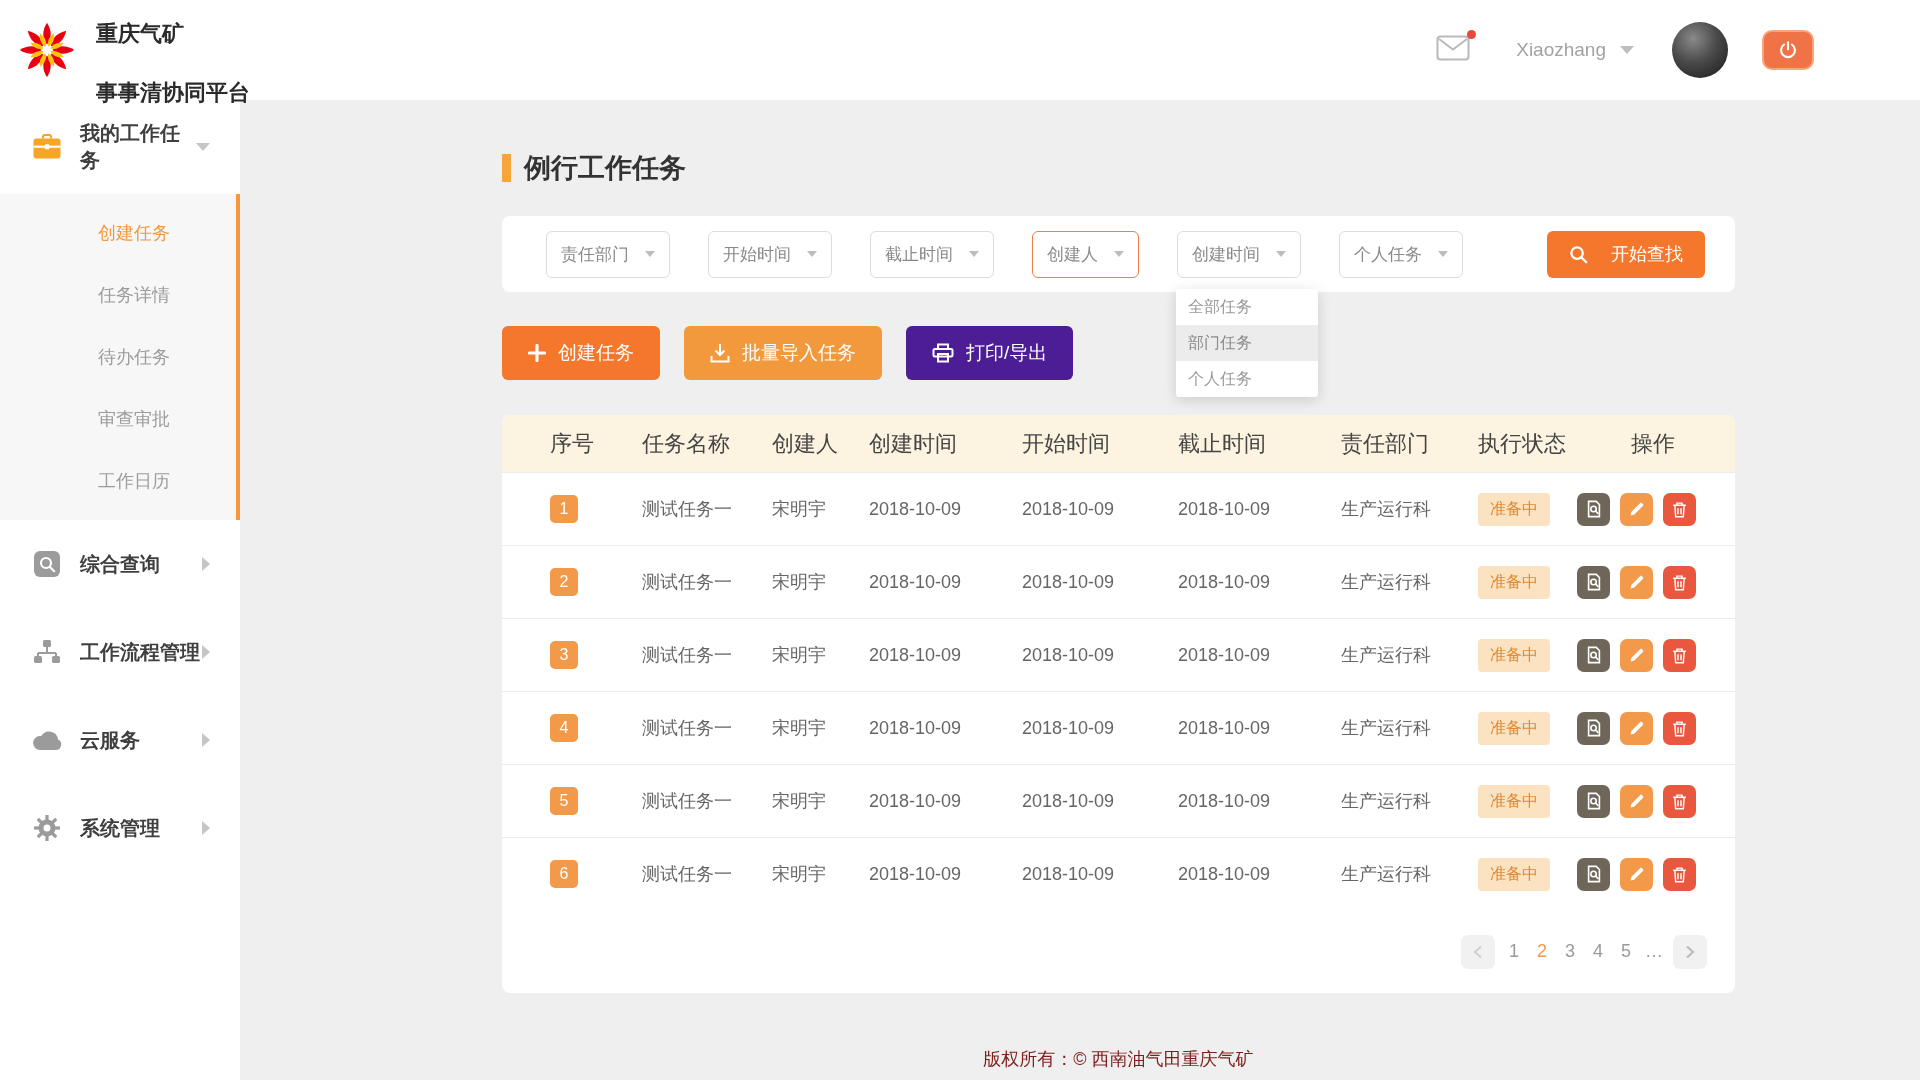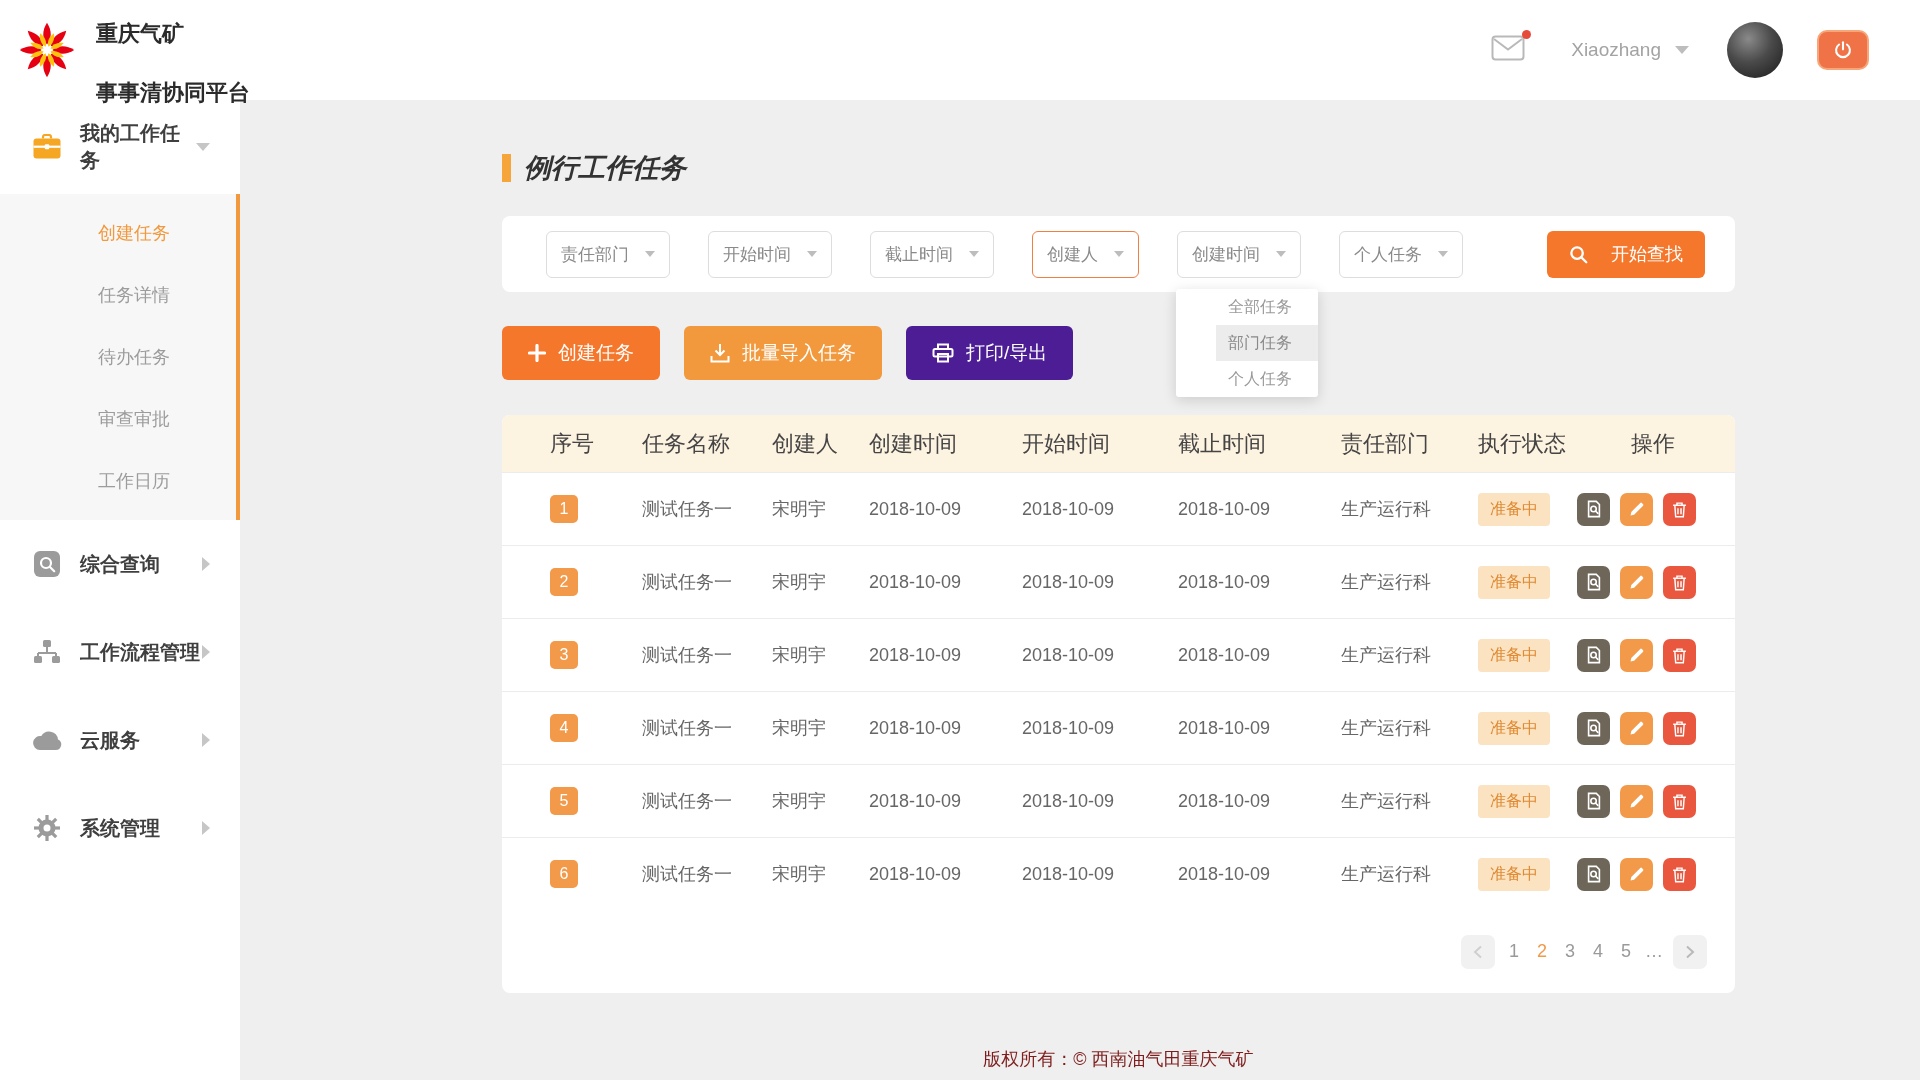--- a/index.html
+++ b/index.html
@@ -4,21 +4,21 @@
 <style>
   * { margin:0; padding:0; box-sizing:border-box; }
   html,body { width:1920px; height:1080px; }
   body { font-family:"Liberation Sans","DejaVu Sans",sans-serif; background:#efefef; position:relative; overflow:hidden; }
   button { font-family:inherit; }
 
   
   .header { position:absolute; top:0; left:0; width:1920px; height:100px; background:#fff; display:flex; align-items:center; justify-content:space-between; z-index:5; }
   .logo-area { display:flex; align-items:center; gap:20px; padding-left:18px; }
   .logo-text div { font-size:22px; font-weight:bold; color:#2b2b2b; line-height:1.4;margin-top:28px; }
-  .header-right { display:flex; align-items:center; padding-right:51px; }
+  .header-right { display:flex; align-items:center; padding-right:106px; }
   .mail-wrap { position:relative; margin-right:46px; cursor:pointer; }
   .mail-dot { position:absolute; top:-5px; right:-6px; width:9px; height:9px; border-radius:50%; background:#e64a3b; }
   .username { color:#a3a3a3; font-size:19px; margin-right:14px; cursor:pointer; }
   .caret-down { width:0; height:0; border-left:7px solid transparent; border-right:7px solid transparent; border-top:8px solid #bdbdbd; margin-right:38px; cursor:pointer; }
   .avatar { width:56px; height:56px; border-radius:50%; background:radial-gradient(circle at 38% 30%, #8a8a8a 0%, #4a4a4a 45%, #191919 100%); margin-right:34px; cursor:pointer; }
   .power-btn { width:52px; height:40px; border-radius:10px; background:#ef7347; border:2px solid #f6a679; display:flex; align-items:center; justify-content:center; cursor:pointer; }
 
   
   .sidebar { position:absolute; top:100px; left:0; width:240px; height:980px; background:#fff; }
   .side-item { height:88px; display:flex; align-items:center; padding:0 30px; cursor:pointer; }
@@ -29,30 +29,30 @@
   .chev-down { width:0; height:0; border-left:7px solid transparent; border-right:7px solid transparent; border-top:8px solid #c6c6c6; }
   .submenu { background:#f7f7f7; border-right:4px solid #f2993d; padding:8px 0; }
   .submenu-item { height:62px; line-height:62px; padding-left:98px; font-size:18px; color:#9c9c9c; cursor:pointer; }
   .submenu-item.active { color:#f2993d; }
 
   
   .main { position:absolute; top:100px; left:300px; width:1620px; height:980px; }
   .content { margin-left:202px; width:1233px; padding-top:50px; }
   .page-title { display:flex; align-items:center; gap:13px; }
   .title-bar { width:9px; height:28px; background:#f5a53a; }
-  .page-title h1 { font-size:27px; color:#333;font-style:italic; }
+  .page-title h1 { font-size:27px; color:#333; }
 
   
   .filter-card { position:relative; margin-top:30px; height:76px; background:#fff; border-radius:8px; display:flex; align-items:center; padding:0 30px 0 44px; gap:38px; }
   .dropdown { height:47px; border:1px solid #ddd; border-radius:6px; display:flex; align-items:center; padding:0 14px; gap:16px; color:#8a8a8a; font-size:17px; background:#fff; cursor:pointer; white-space:nowrap; }
   .dropdown .caret { width:0; height:0; border-left:5px solid transparent; border-right:5px solid transparent; border-top:6px solid #bdbdbd; }
   .dropdown.active { border-color:#ef7f45; }
   .search-btn { margin-left:auto; height:47px; background:#f4772c; border:none; border-radius:6px; color:#fff; font-size:18px; display:flex; align-items:center; gap:23px; padding:0 22px; cursor:pointer; }
   .creator-menu { position:absolute; left:674px; top:73px; width:142px; background:#fff; box-shadow:0 3px 14px rgba(0,0,0,0.15); border-radius:3px; z-index:20; overflow:hidden; }
-  .creator-menu-item { height:36px; line-height:36px; padding-left:12px; font-size:16px; color:#9a9a9a; cursor:pointer;margin-left:40px; }
+  .creator-menu-item { height:36px; line-height:36px; padding-left:12px; font-size:16px; color:#9a9a9a; cursor:pointer; }
   .creator-menu-item.highlighted { background:#ececec; color:#8a8a8a; }
 
   
   .actions-row { margin-top:34px; display:flex; gap:24px; }
   .action-btn { height:54px; border:none; border-radius:6px; color:#fff; font-size:19px; display:flex; align-items:center; gap:12px; padding:0 26px; cursor:pointer; }
   .action-btn.create { background:#f4772c; }
   .action-btn.import { background:#f2993d; }
   .action-btn.export { background:#4c1d95; }
 
   

